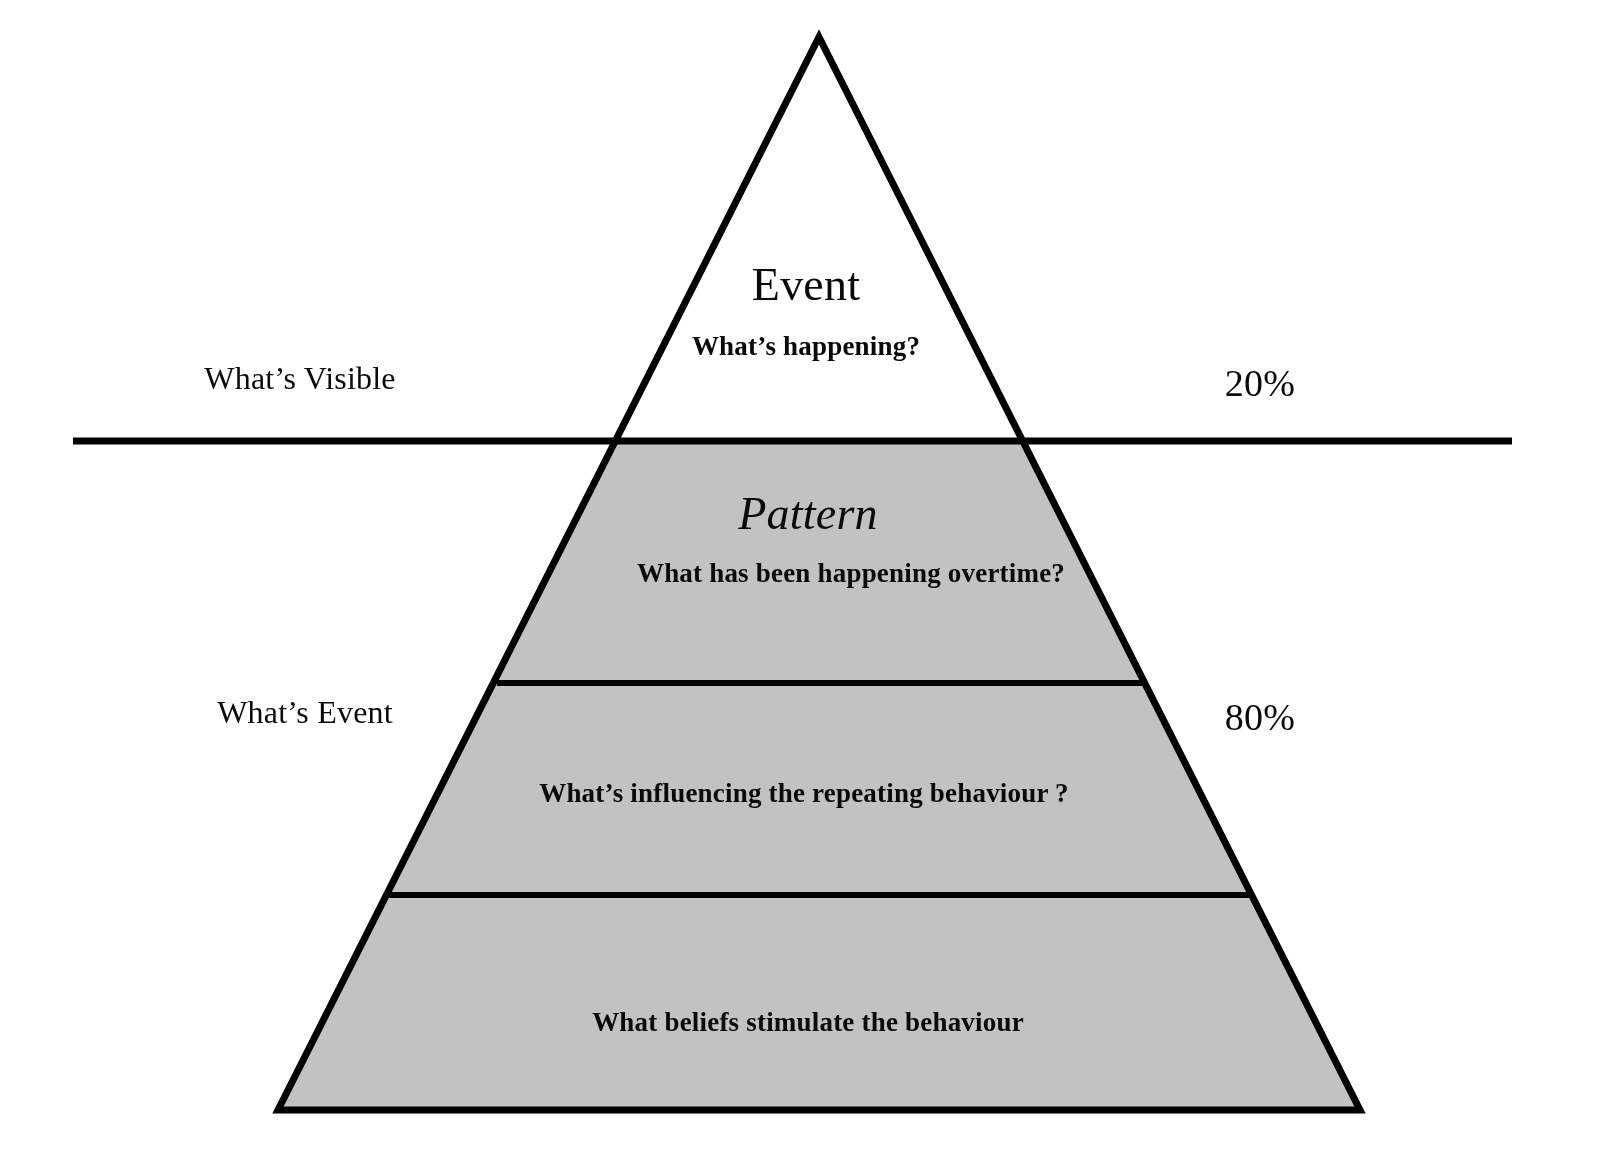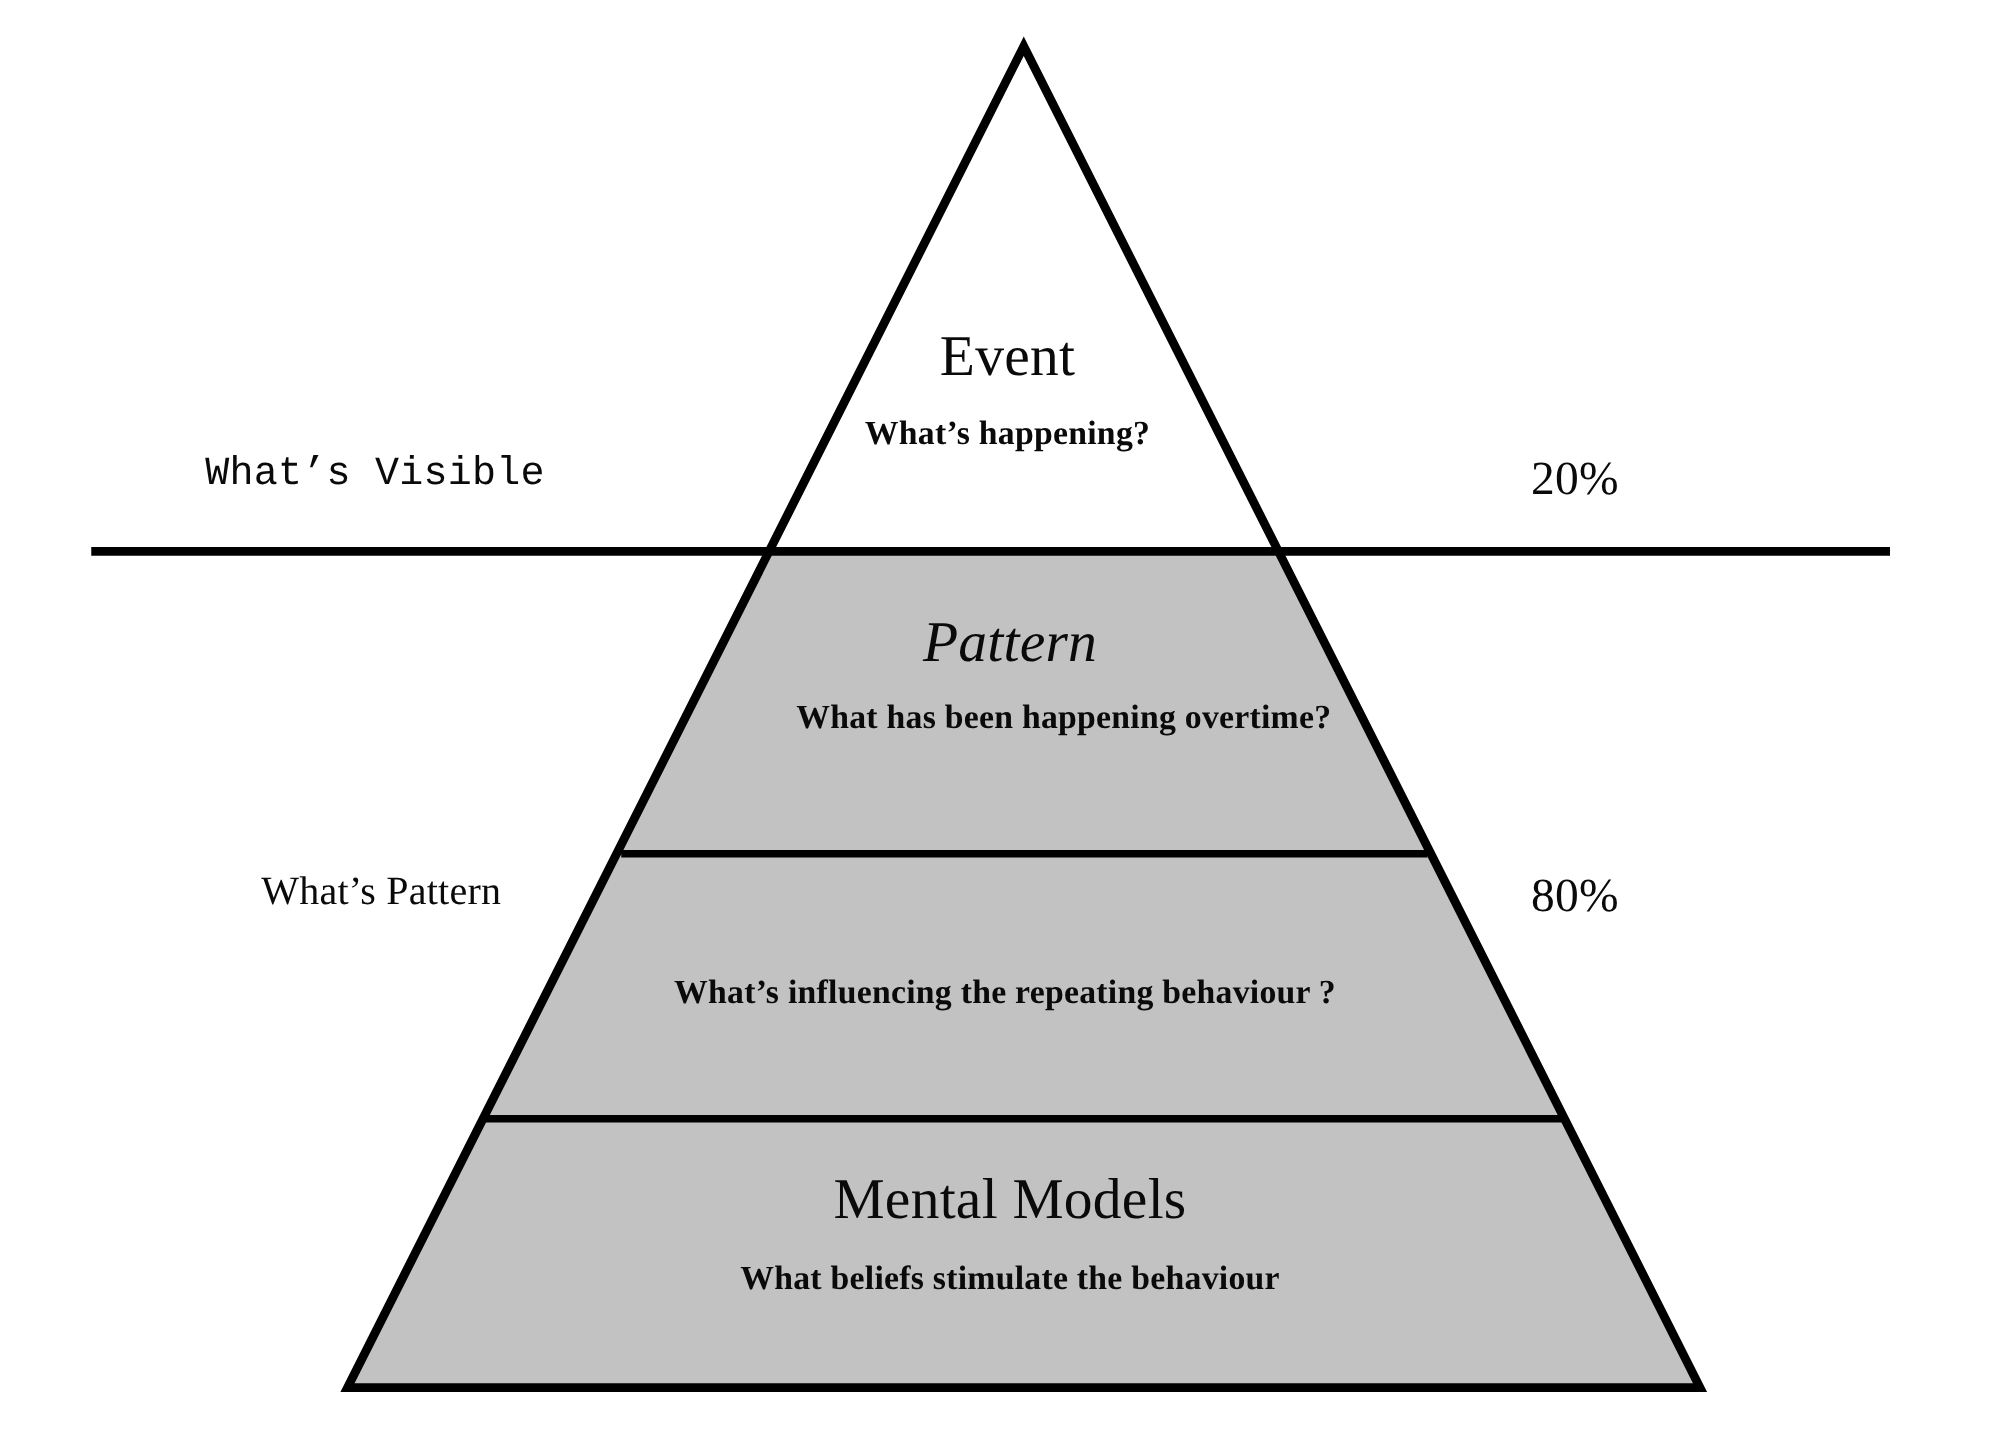--- a/index.html
+++ b/index.html
@@ -64,21 +64,21 @@
   
   #event-title      { left: 806px; top: 258px; }
   #event-sub        { left: 806px; top: 331px; }
   #pattern-title    { left: 808px; top: 487px; font-style: italic; }
   #pattern-sub      { left: 808px; top: 558px; margin-left: 43px; }
   #structure-title  { left: 804px; top: 705px; }
   #structure-sub    { left: 804px; top: 778px; }
   #mental-title     { left: 808px; top: 932px; }
   #mental-sub       { left: 808px; top: 1007px; }
 
-  #label-visible    { left: 300px; top: 360px; font-family: Liberation Mono, monospace; }
+  #label-visible    { left: 300px; top: 360px; }
   #label-hidden     { left: 305px; top: 694px; }
   #pct-visible      { left: 1260px; top: 361px; }
   #pct-hidden       { left: 1260px; top: 695px; }
 </style>
 </head>
 <body>
 
 <div id="diagram-root">
 
   <svg class="pyramid-svg" viewBox="0 0 1600 1149" xmlns="http://www.w3.org/2000/svg">
@@ -95,22 +95,21 @@
   </svg>
 
   <div class="txt layer-title" id="event-title">Event</div>
   <div class="txt layer-sub" id="event-sub">What’s happening?</div>
 
   <div class="txt layer-title" id="pattern-title">Pattern</div>
   <div class="txt layer-sub" id="pattern-sub">What has been happening overtime?</div>
 
   <div class="txt layer-sub" id="structure-sub">What’s influencing the repeating behaviour ?</div>
 
-  <div class="txt layer-title" id="mental-title">Mental Models</div>
   <div class="txt layer-sub" id="mental-sub">What beliefs stimulate the behaviour</div>
 
   <div class="txt side-label" id="label-visible">What’s Visible</div>
-  <div class="txt side-label" id="label-hidden">What’s Pattern</div>
+  <div class="txt side-label" id="label-hidden">What’s Event</div>
 
   <div class="txt pct-label" id="pct-visible">20%</div>
   <div class="txt pct-label" id="pct-hidden">80%</div>
 
 </div>
 
 </body></html>

